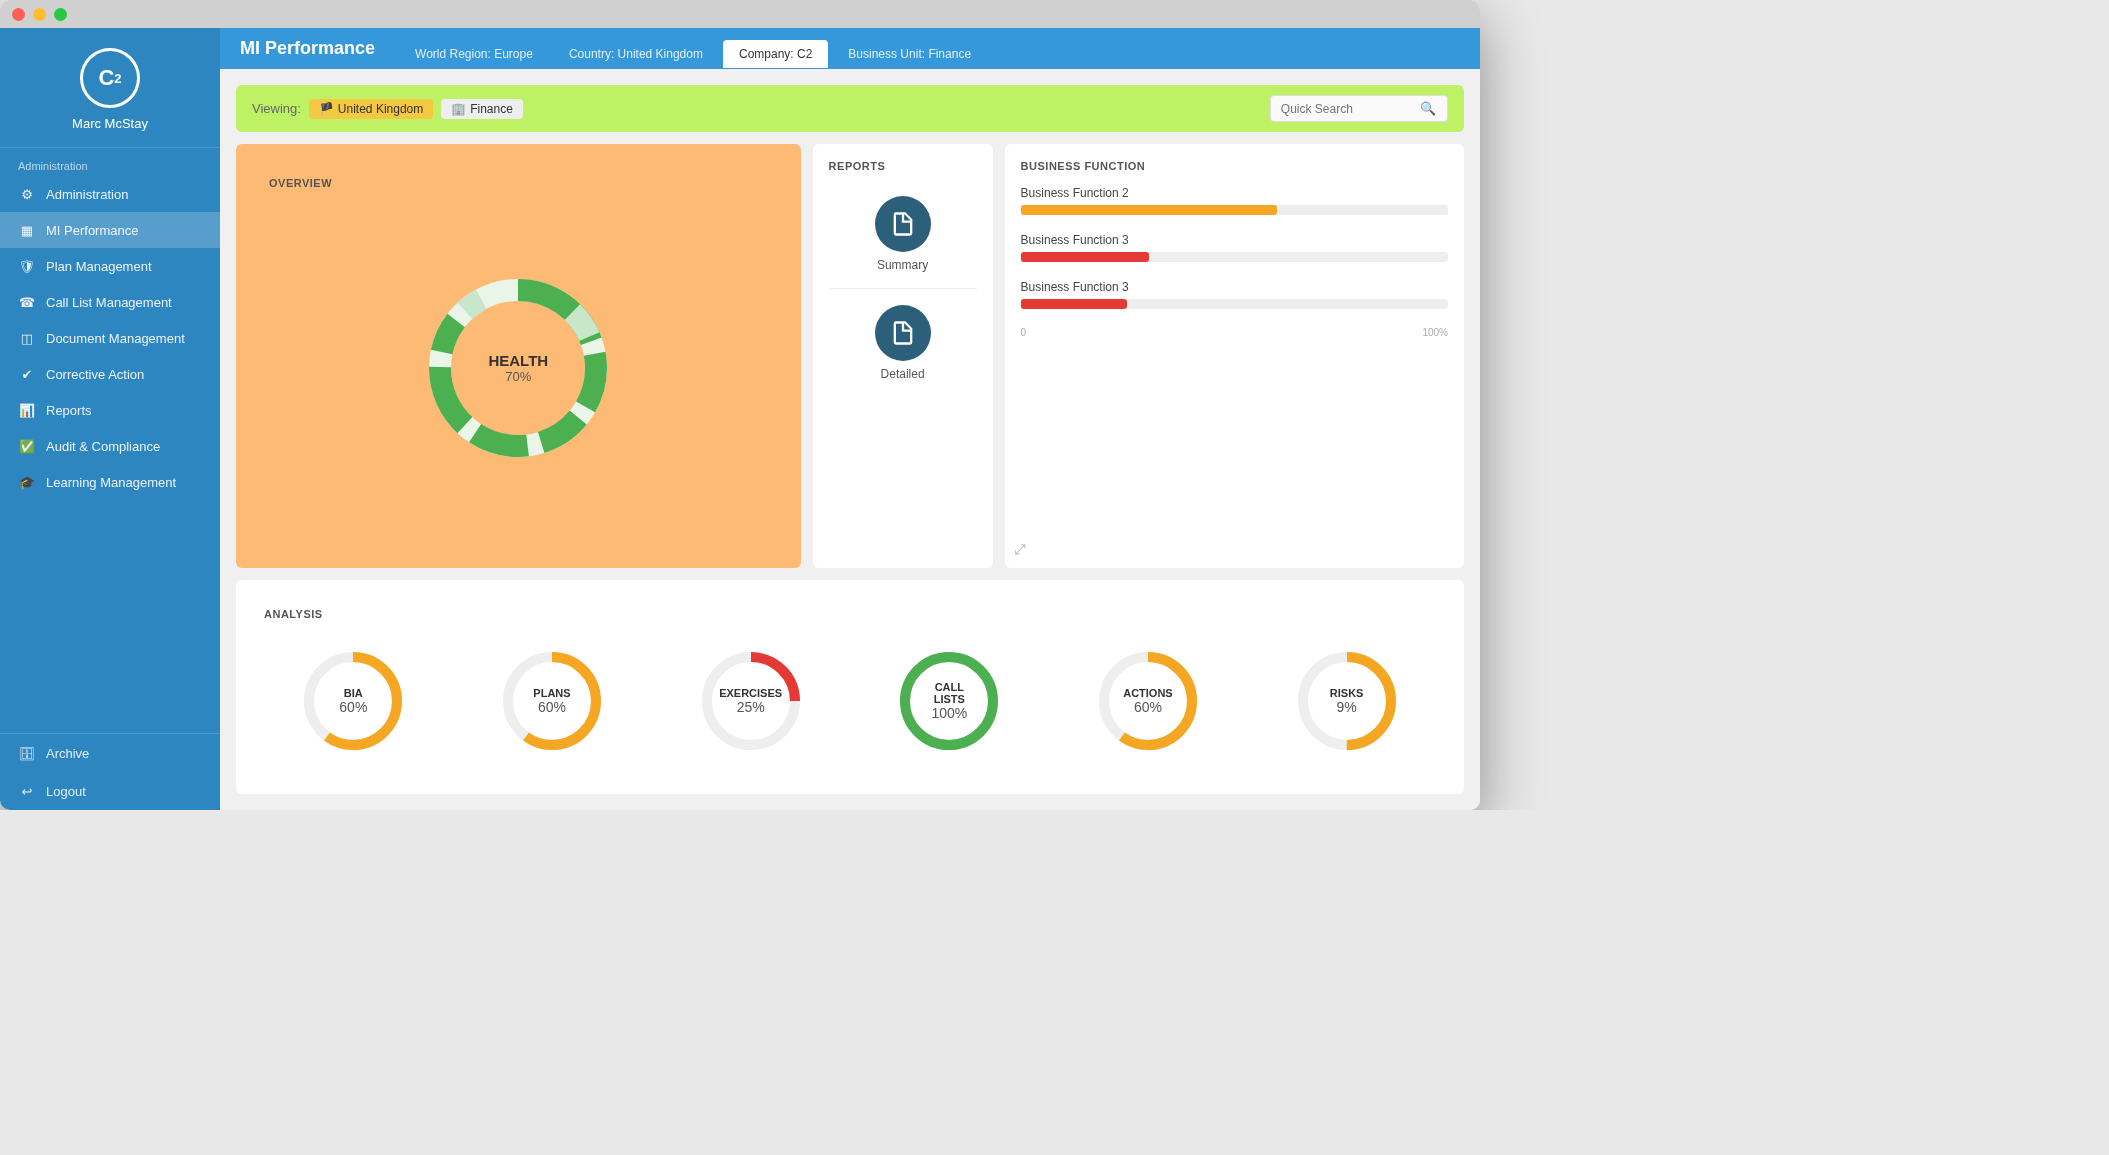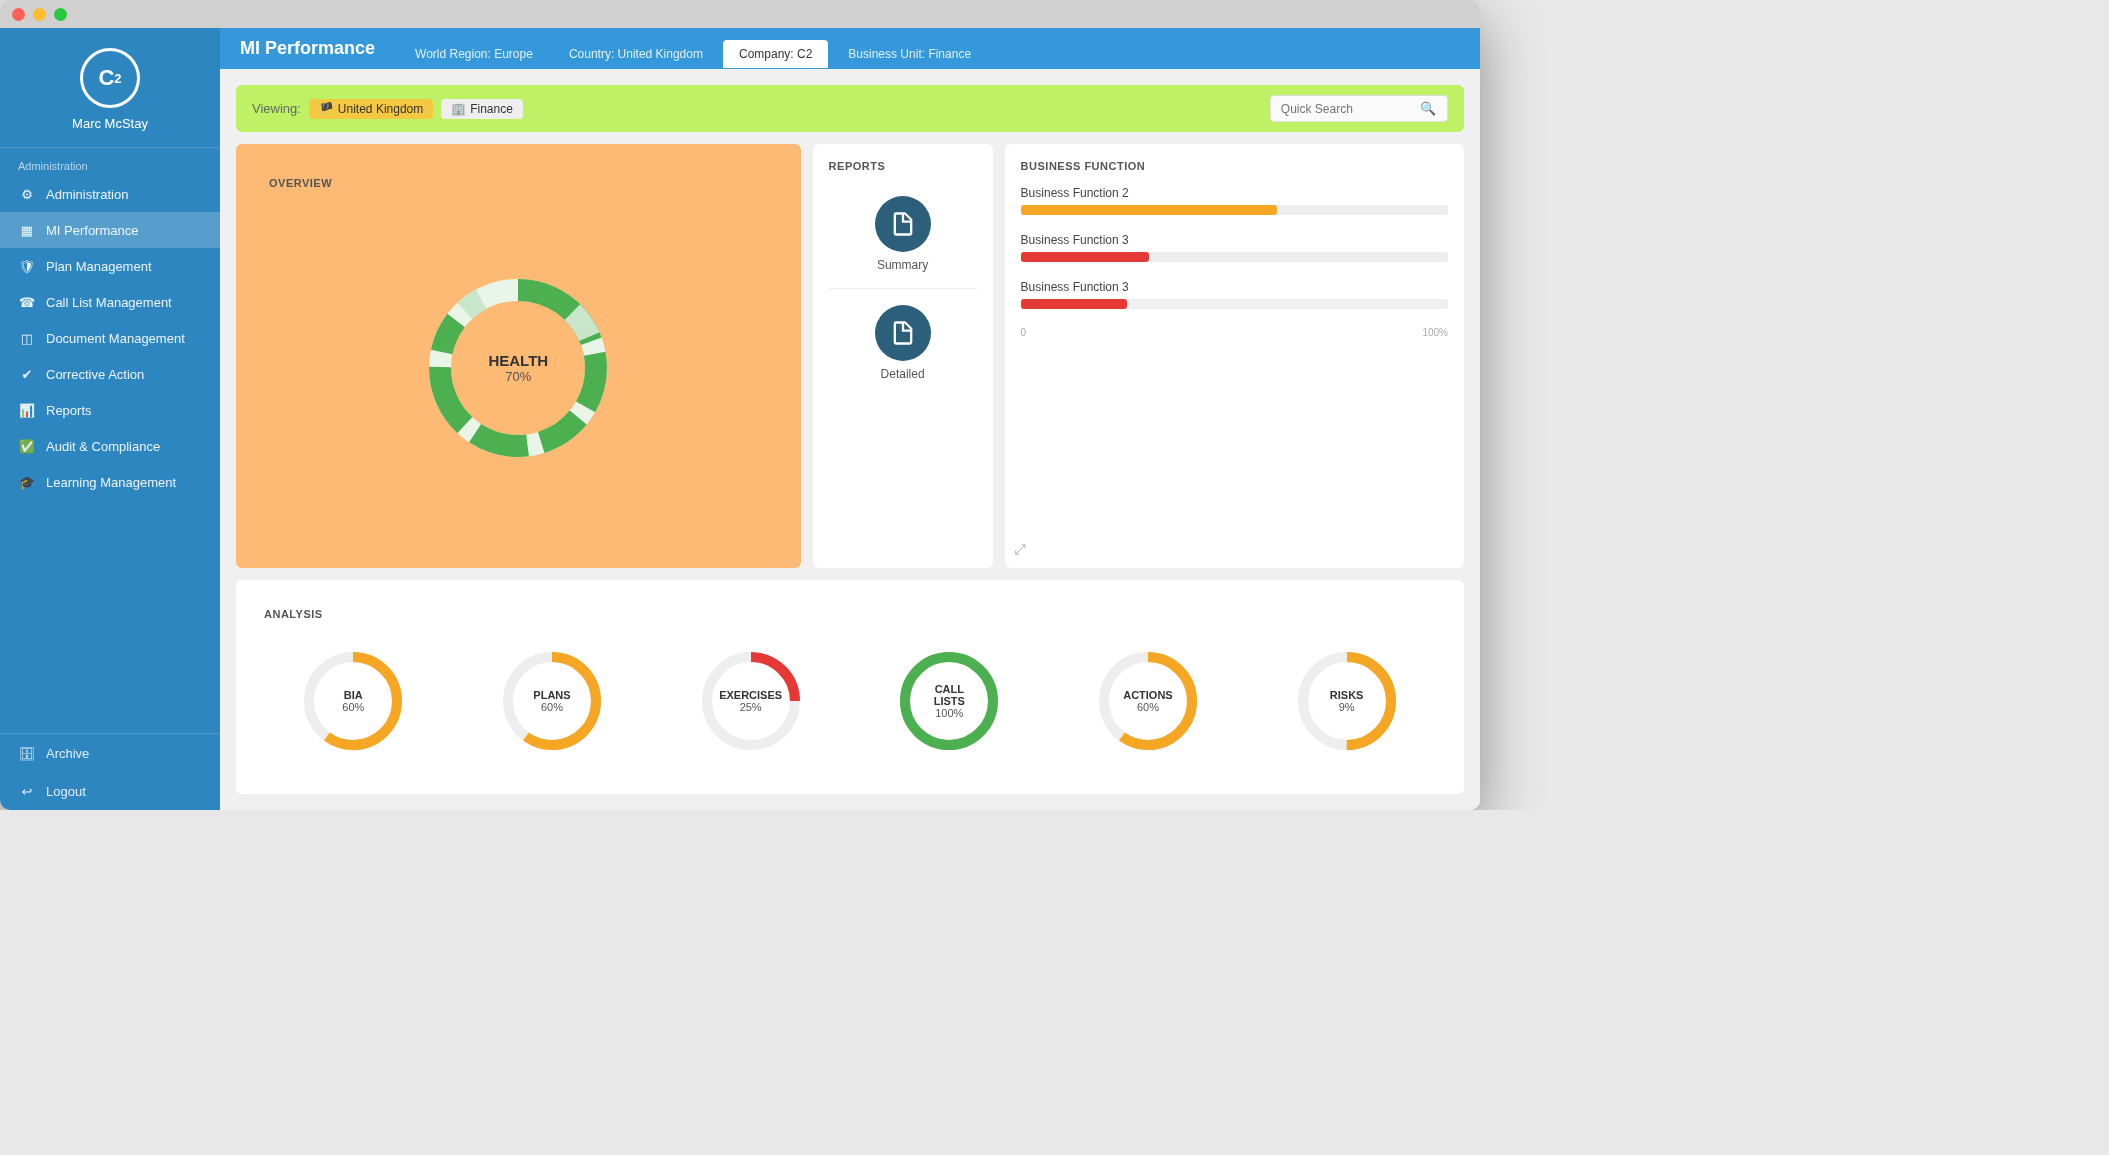--- a/index.html
+++ b/index.html
@@ -81,21 +81,21 @@
     .expand-btn { position: absolute; bottom: 10px; left: 10px; cursor: pointer; color: #aaa; font-size: 14px; }
 
     
     .analysis-panel { background: white; border-radius: 6px; padding: 28px; }
     .analysis-title { font-size: 11px; font-weight: 700; color: #555; letter-spacing: 0.5px; margin-bottom: 16px; }
     .analysis-charts { display: flex; gap: 20px; justify-content: space-around; flex-wrap: wrap; padding: 10px 0; }
     .mini-donut-item { display: flex; flex-direction: column; align-items: center; gap: 8px; }
     .mini-donut-wrapper { position: relative; width: 110px; height: 110px; }
     .mini-donut-label { position: absolute; top: 50%; left: 50%; transform: translate(-50%, -50%); text-align: center; }
     .mini-donut-name { font-size: 11px; font-weight: 700; color: #333; }
-    .mini-donut-pct { font-size: 11px; color: #555; }
+    .mini-donut-pct { font-size: 14px; color: #555; }
 
     
     svg.donut { transform: rotate(-90deg); }
   </style>
 </head>
 <body>
 
 <div class="window">
   <div class="titlebar">
     <div class="btn-close"></div>

